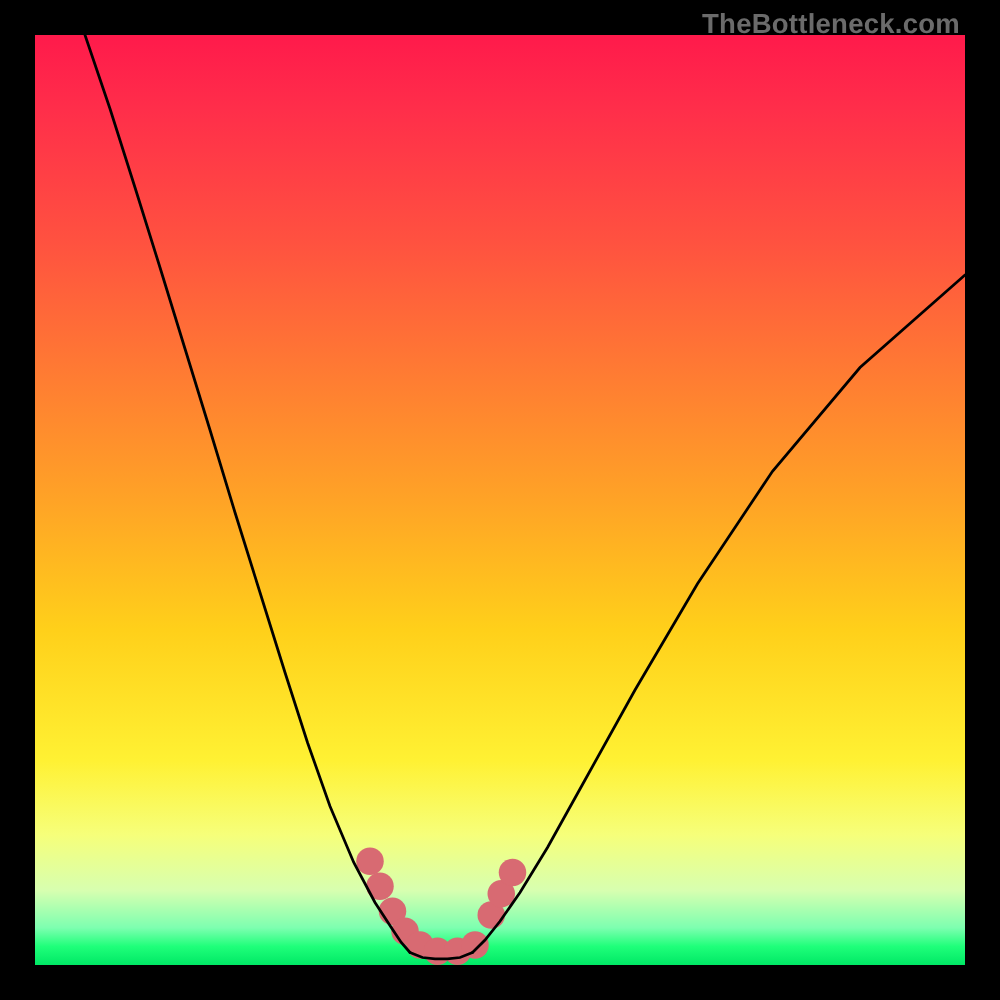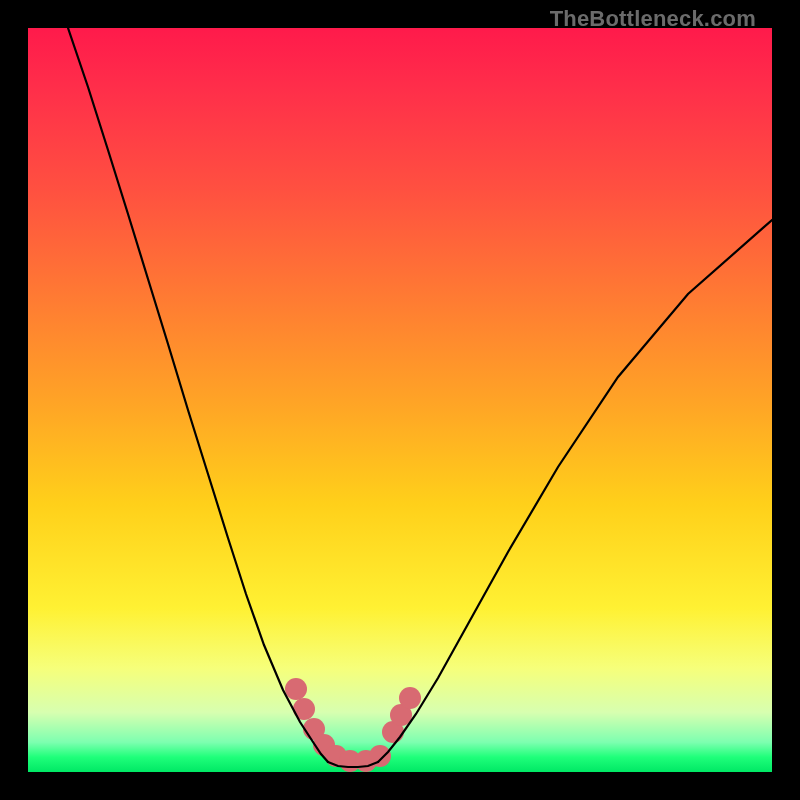--- a/index.html
+++ b/index.html
@@ -41,21 +41,21 @@
       #f6ff7a 86%,
       #d7ffb0 92%,
       #7dffb0 96%,
       #1fff7a 98%,
       #00e865 100%
     );
   }
   .watermark {
     position: absolute;
     top: 6px;
-    right: 44px;
+    right: 32px;
     font-family: Arial, Helvetica, sans-serif;
     font-size: 22px;
     font-weight: 600;
     color: #6b6b6b;
     letter-spacing: 0.2px;
   }
   svg.curves {
     position: absolute;
     inset: 0;
   }

